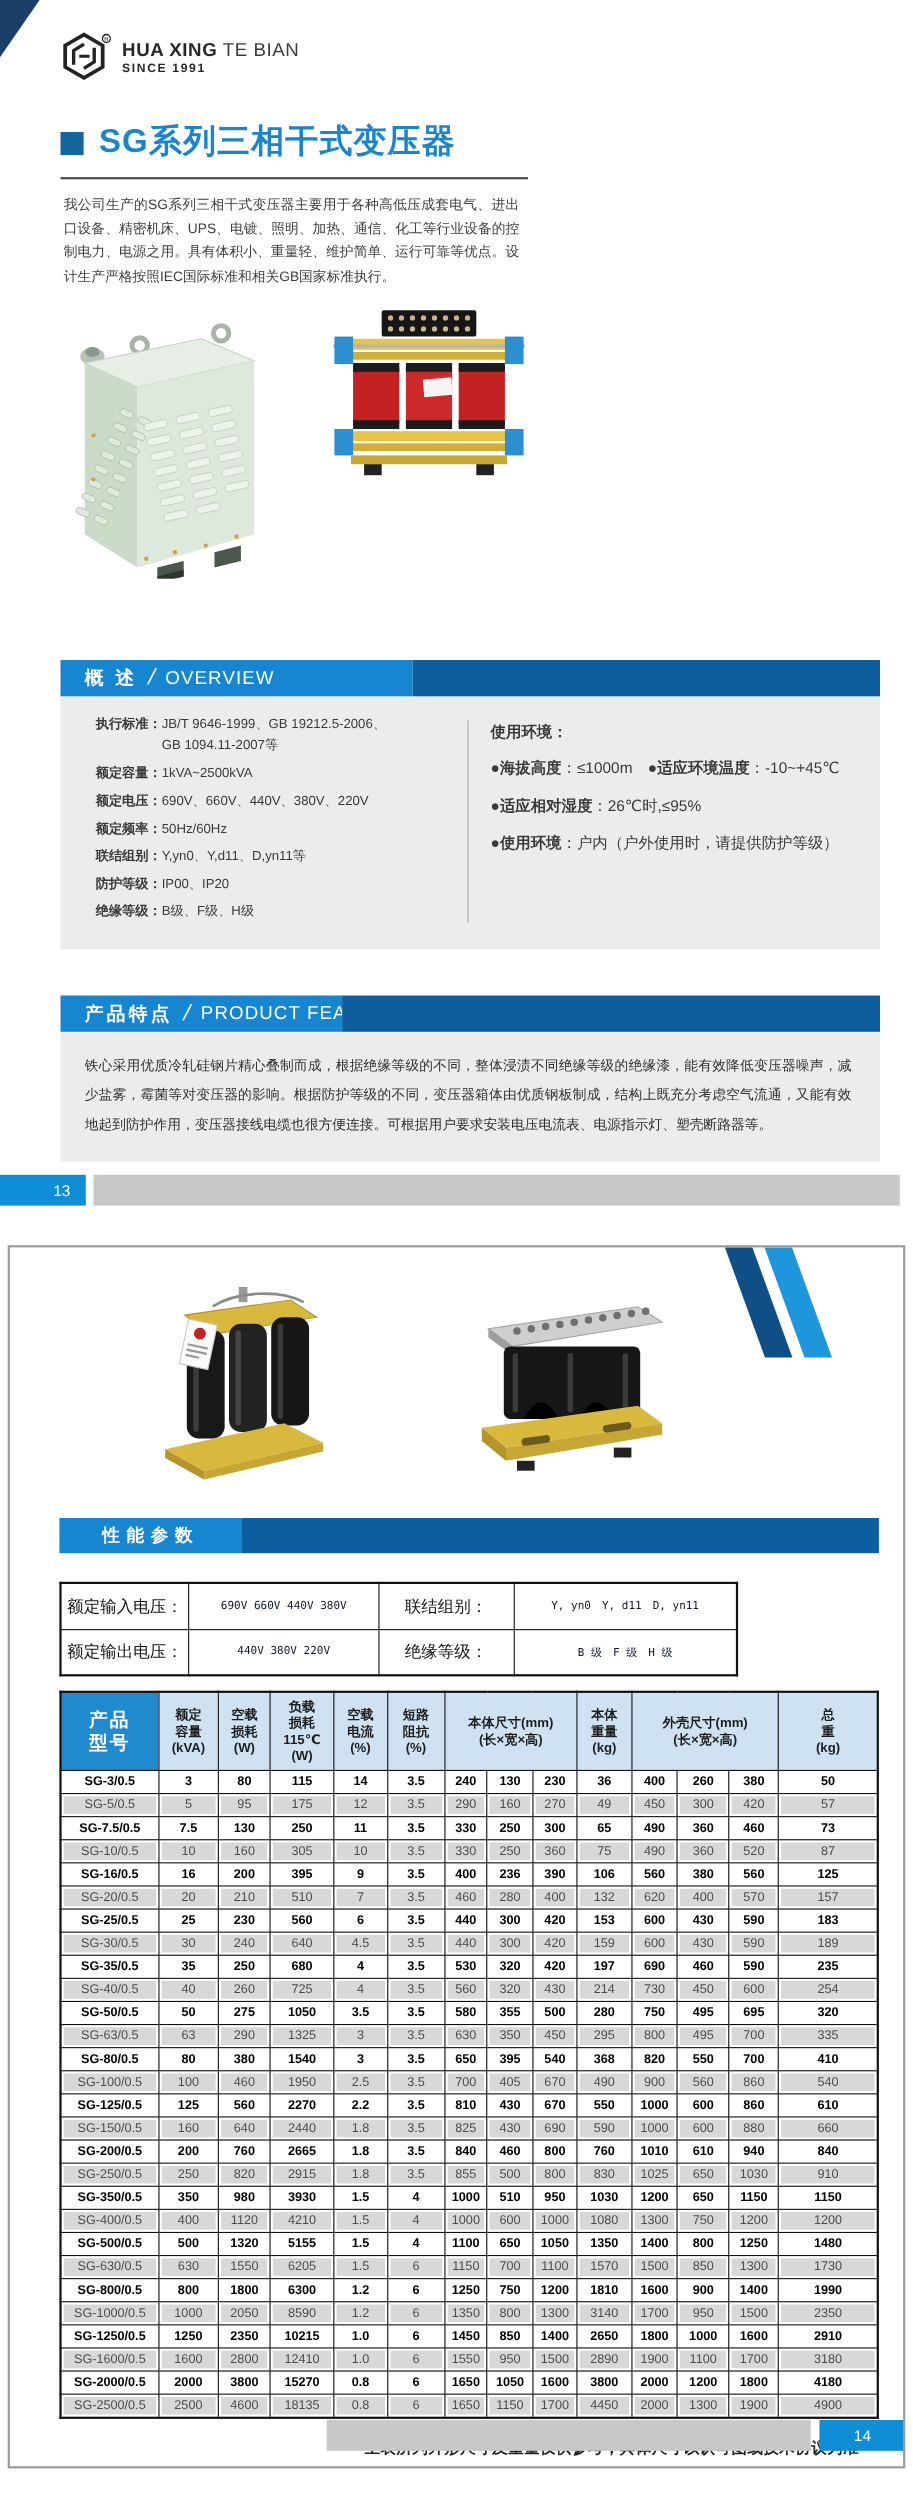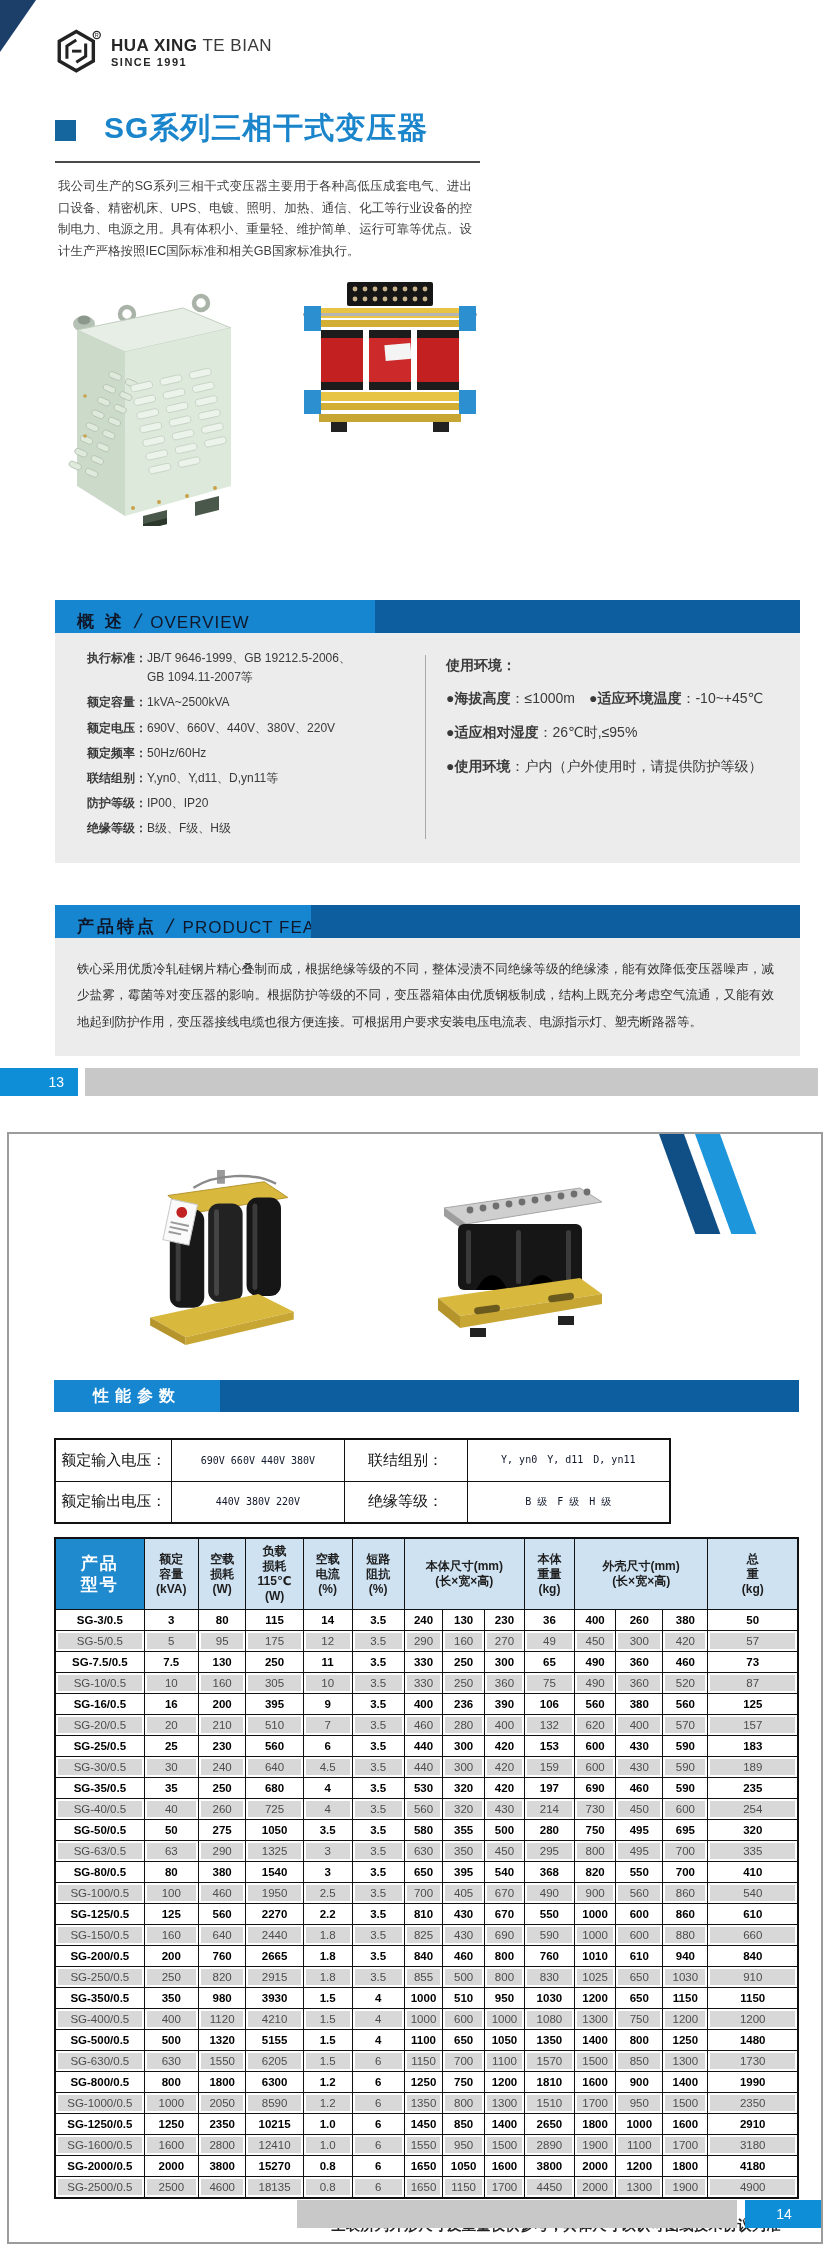--- a/index.html
+++ b/index.html
@@ -21,38 +21,38 @@
   
   .page1{position:relative;height:1132px;overflow:hidden;background:#fff;}
   .corner-deco{position:absolute;top:0;left:0;width:40px;height:56px;}
 
   .logo-row{display:flex;align-items:center;gap:10px;padding:26px 0 0 55px;height:78px;}
   .logo-mark{width:46px;height:50px;flex:0 0 auto;}
   .brand-line{font-size:17px;font-weight:bold;color:#262626;letter-spacing:.5px;line-height:1.2;}
   .brand-light{font-weight:400;color:#3a3a3a;}
   .since{font-size:11px;font-weight:bold;color:#262626;letter-spacing:1.5px;}
 
-  .title-row{display:flex;align-items:center;gap:28px;margin:30px 0 0 55px;}
+  .title-row{display:flex;align-items:center;gap:14px;margin:30px 0 0 55px;}
   .title-square{width:21px;height:21px;background:var(--square-blue);flex:0 0 auto;margin-top:3px;}
   .page-title{margin:0;font-size:30px;font-weight:bold;color:var(--title-blue);letter-spacing:1px;}
   .title-rule{width:425px;margin:12px 0 0 55px;border:none;border-top:2px solid #4a4a4a;}
 
   .intro{width:414px;margin:13px 0 0 58px;font-size:12.5px;line-height:1.72;
          text-align:justify;color:#3d3d3d;}
 
   .photos{display:flex;margin:14px 0 0 55px;gap:60px;align-items:flex-start;height:254px;}
   .photo-left{width:180px;height:240px;margin-top:10px;}
   .photo-right{width:190px;height:165px;margin-top:2px;}
 
   .section{margin:0 30px 0 55px;width:745px;}
   .overview-section{margin-top:70px;}
   .features-section{margin-top:42px;}
 
   .section-bar{display:flex;height:33px;}
-  .bar-light{background:var(--accent-blue);color:#0f172a;display:flex;align-items:flex-end;
+  .bar-light{background:var(--accent-blue);color:#ffffff;display:flex;align-items:center;
              padding-left:22px;font-size:17px;white-space:nowrap;}
   .overview-section .bar-light{width:320px;}
   .features-section .bar-light{width:256px;}
   .bar-light .cn{font-weight:bold;letter-spacing:3px;}
   .bar-light .sep{margin:0 10px;font-size:20px;font-weight:300;transform:skewX(-14deg);}
   .bar-light .en{font-weight:400;letter-spacing:1px;}
   .bar-dark{flex:1;background:var(--dark-blue);}
 
   .section-body{background:var(--section-bg);}
   .overview-body{display:flex;padding:16px 0 18px 20px;min-height:186px;}
@@ -824,21 +824,21 @@
         <tr class="r-gray">
           <td class="model-cell">SG-1000/0.5</td>
           <td>1000</td>
           <td>2050</td>
           <td>8590</td>
           <td>1.2</td>
           <td>6</td>
           <td>1350</td>
           <td>800</td>
           <td>1300</td>
-          <td>1510</td>
+          <td>3140</td>
           <td>1700</td>
           <td>950</td>
           <td>1500</td>
           <td>2350</td>
         </tr>
         <tr class="r-light">
           <td class="model-cell">SG-1250/0.5</td>
           <td>1250</td>
           <td>2350</td>
           <td>10215</td>

